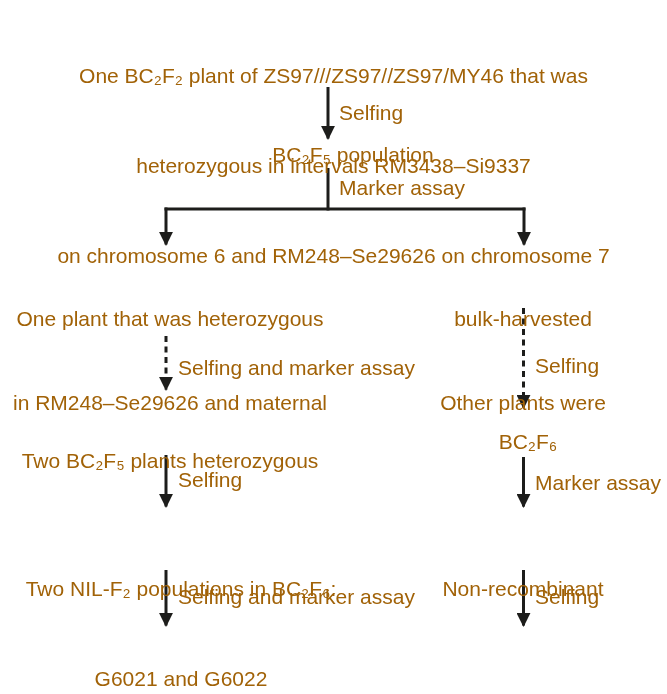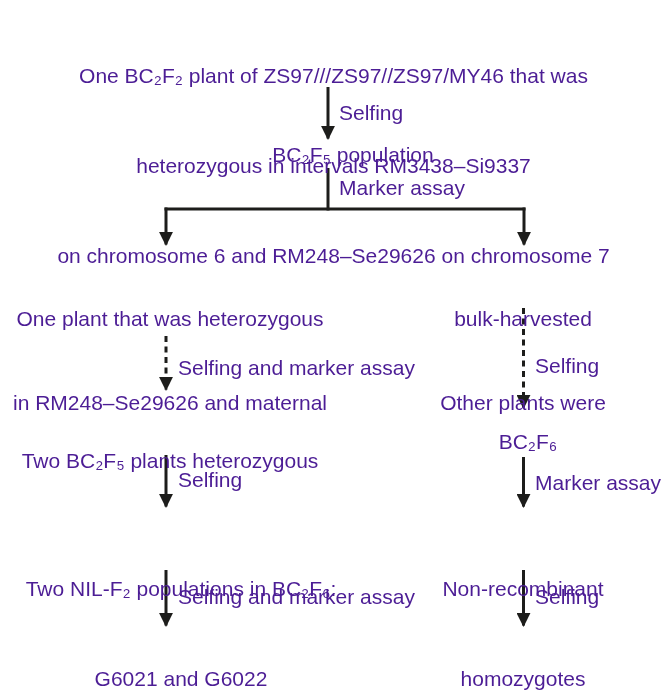--- a/index.html
+++ b/index.html
@@ -3,21 +3,21 @@
 <meta charset="utf-8">
 <style>
   html, body { margin: 0; padding: 0; background: #ffffff; }
   .canvas {
     position: relative;
     width: 667px;
     height: 694px;
     background: #ffffff;
     font-family: "Liberation Sans", "DejaVu Sans", sans-serif;
     font-size: 21px;
-    color: #4c1d95;
+    color: #a16207;
     overflow: hidden;
   }
   .node {
     position: absolute;
     text-align: center;
     white-space: pre-wrap;
   }
   .edge-label {
     position: absolute;
     line-height: 25px;
@@ -106,21 +106,20 @@
 
   <div class="edge-label" id="lbl-right-marker2">Marker assay</div>
 
   <div class="node" id="node-left3">
     <div>Two NIL-F₂ populations in BC₂F₆:</div>
     <div>G6021 and G6022</div>
   </div>
 
   <div class="node" id="node-right3">
     <div>Non-recombinant</div>
-    <div>homozygotes</div>
   </div>
 
   <div class="edge-label" id="lbl-left-selfmark2">Selfing and marker assay</div>
 
   <div class="edge-label" id="lbl-right-selfing3">Selfing</div>
 
   <div class="node" id="node-left4">
     <div>Five NIL-F₂ populations in BC₂F₇:</div>
     
   </div>

